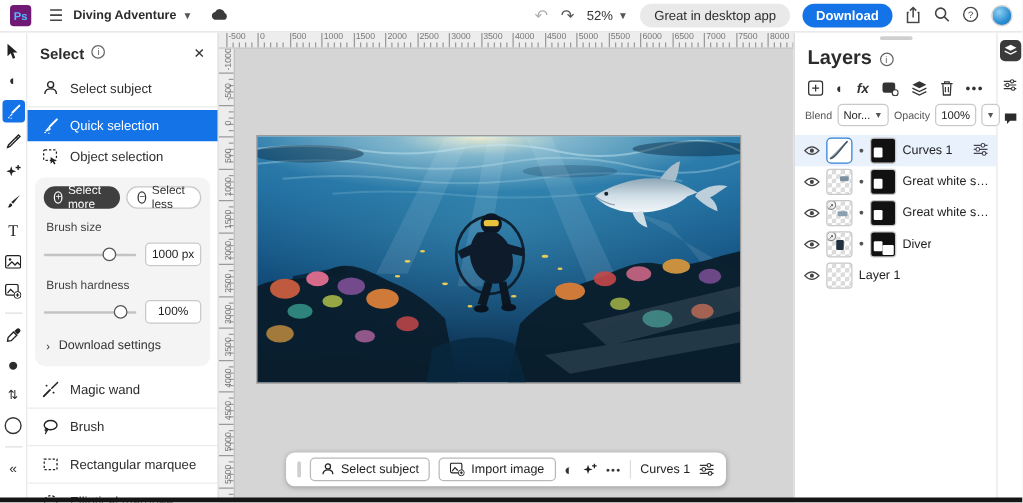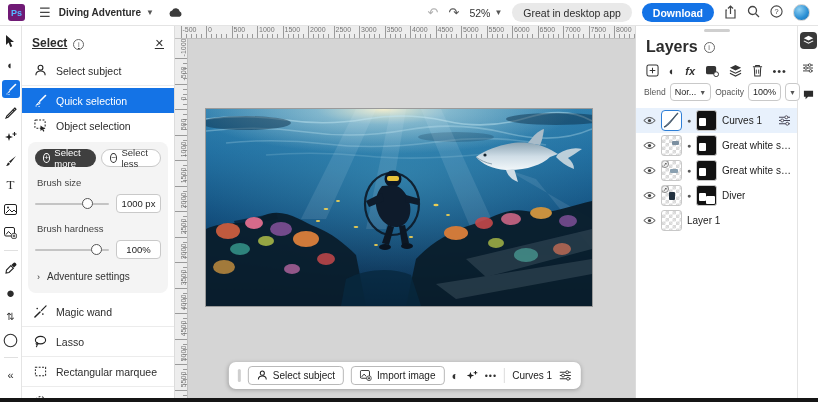--- a/index.html
+++ b/index.html
@@ -24,21 +24,21 @@
 
   
   .main { position:absolute; top:26px; left:0; right:0; bottom:0; display:flex; }
   .toolstrip { width:22px; background:#fff; border-right:1px solid #e4e4e4; display:flex; flex-direction:column; align-items:center; padding-top:6px; gap:2px; }
   .tool { width:18px; height:18px; border-radius:3px; display:flex; align-items:center; justify-content:center; color:#2c2c2c; font-size:11px; margin-bottom:4px; cursor:pointer; }
   .tool.active { background:#1473e6; color:#fff; }
   .ts-div { width:14px; height:1px; background:#e0e0e0; margin:2px 0 6px 0; }
 
   
   .select-panel { width:153px; background:#fff; border-right:1px solid #dcdcdc; position:relative; font-size:10.5px; color:#2c2c2c; }
-  .sp-header { display:flex; align-items:flex-end; padding:10px 10px 8px 10px;text-decoration:underline; }
+  .sp-header { display:flex; align-items:flex-start; padding:10px 10px 8px 10px; }
   .sp-title { font-size:12px; font-weight:bold; }
   .info-ic { margin-left:6px; width:11px; height:11px; border:1px solid #666; border-radius:50%; font-size:7.5px; display:inline-flex; align-items:center; justify-content:center; color:#666; }
   .sp-close { margin-left:auto; font-size:11px; color:#333; cursor:pointer; }
   .sp-item { display:flex; align-items:center; gap:9px; height:25px; padding:0 12px; cursor:pointer; }
   .sp-item svg { flex:0 0 auto; }
   .sp-sep { height:1px; background:#ececec; margin:2px 0; }
   .sp-item.active { background:#1473e6; color:#fff; }
   .sp-item.active svg * { stroke:#fff !important; fill:none; }
   .sp-sub { background:#f4f4f4; border-radius:8px; margin:4px 6px 6px 6px; padding:7px 7px 9px 7px; }
   .btn-row { display:flex; gap:5px; }
@@ -274,40 +274,40 @@
         </div>
         <div class="slider-label">Brush hardness</div>
         <div class="slider-row">
           <div class="track">
               <div class="knob" style="left:76%"></div>
             </div>
           <div class="val-box">100%</div>
         </div>
         <div class="adv-row">
           <span class="adv-arrow">›</span>
-          <span>Adventure settings</span>
+          <span>Download settings</span>
         </div>
       </div>
 
       <div class="sp-item">
         <svg width="13" height="13" viewBox="0 0 14 14">
             <path d="M8 6 L13 1" stroke="#222" stroke-width="1.3" stroke-linecap="round"></path>
             <path d="M1 13 L6.5 7.5" stroke="#222" stroke-width="1.6" stroke-linecap="round"></path>
             <path d="M9.5 9 v1.6 M8.7 9.8 h1.6 M3.5 3 v1.6 M2.7 3.8 h1.6" stroke="#222" stroke-width=".9"></path>
           </svg>
         <span>Magic wand</span>
       </div>
       <div class="sp-sep"></div>
       <div class="sp-item">
         <svg width="13" height="13" viewBox="0 0 14 14">
             <ellipse cx="7" cy="5.5" rx="5.5" ry="4" fill="none" stroke="#222" stroke-width="1.2"></ellipse>
             <path d="M3.5 8.8 C2.8 10.5 4 12 2.2 13" fill="none" stroke="#222" stroke-width="1.1"></path>
             <circle cx="3.4" cy="9.4" r="1.2" fill="none" stroke="#222" stroke-width=".9"></circle>
           </svg>
-        <span>Lasso</span>
+        <span>Brush</span>
       </div>
       <div class="sp-sep"></div>
       <div class="sp-item">
         <svg width="13" height="13" viewBox="0 0 14 14">
             <rect x="1.5" y="2.5" width="11" height="9" fill="none" stroke="#222" stroke-width="1.1" stroke-dasharray="2 1.6"></rect>
           </svg>
         <span>Rectangular marquee</span>
       </div>
       <div class="sp-sep"></div>
       <div class="sp-item">

